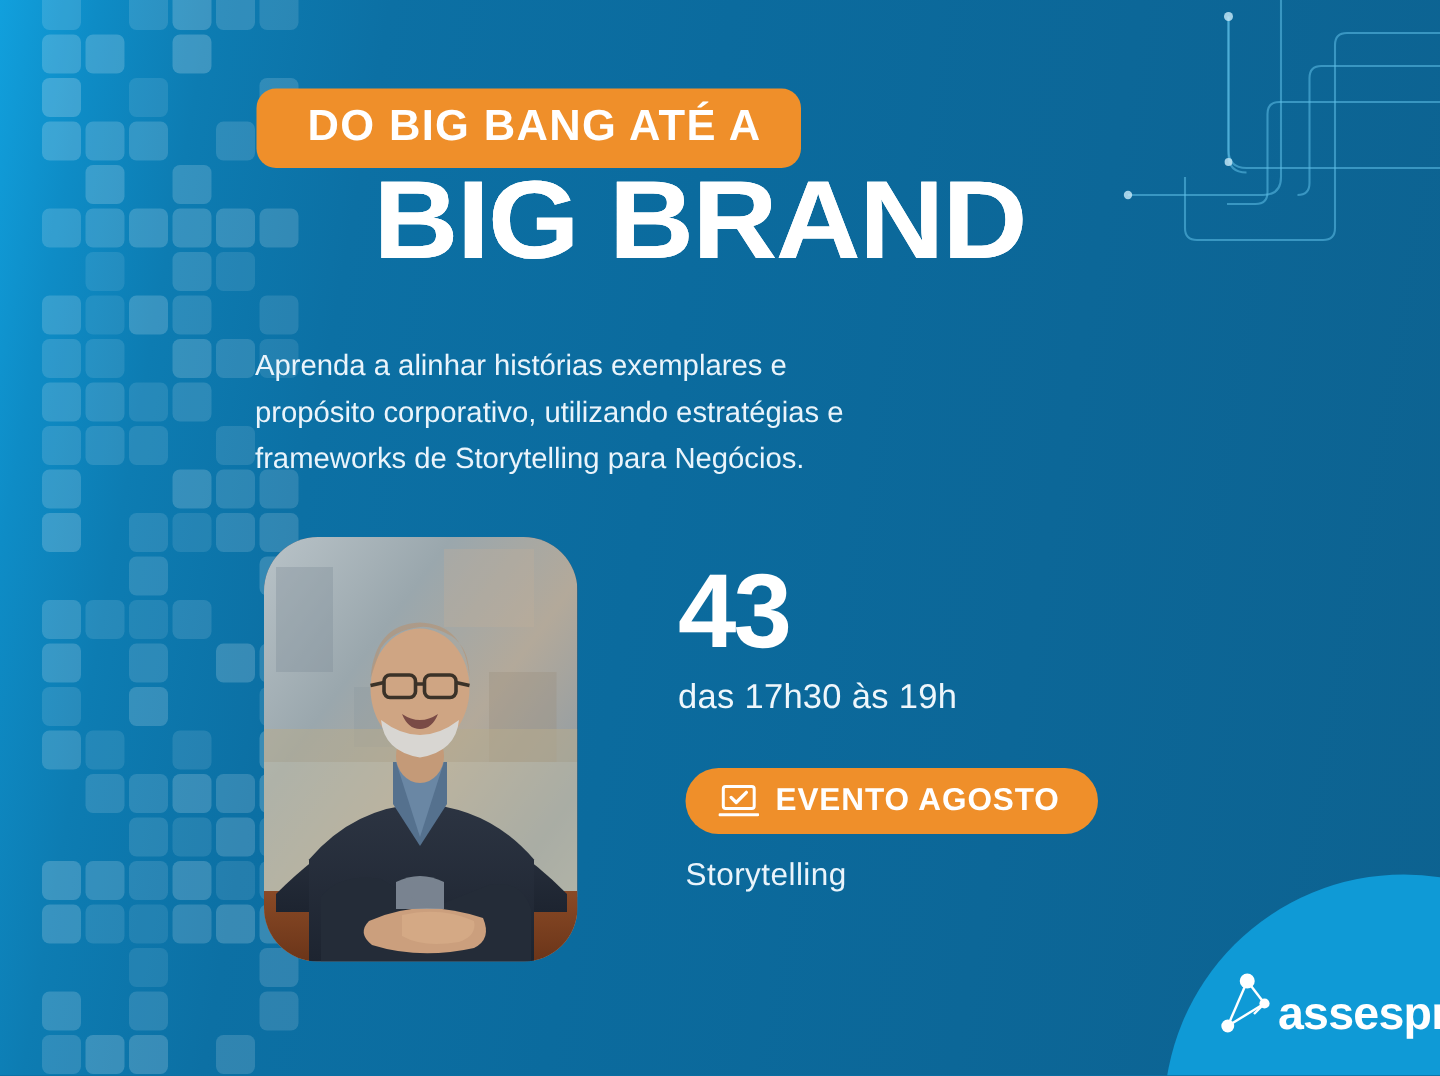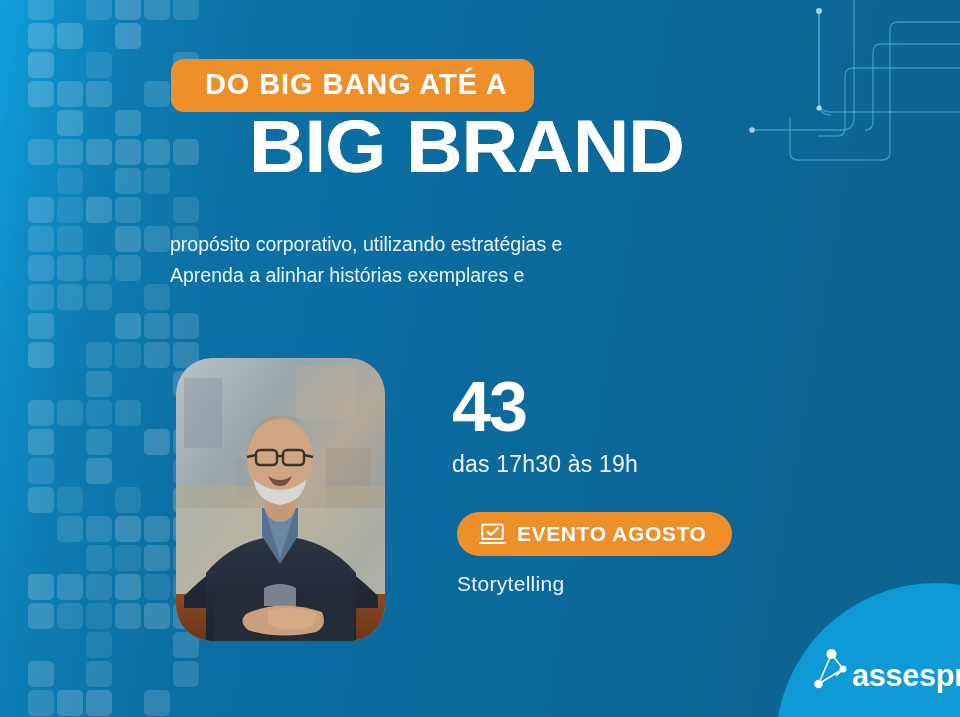--- a/index.html
+++ b/index.html
@@ -238,22 +238,23 @@
   </svg>
 
   <div id="circle"></div>
 
   <div id="tag">
     <span>DO BIG BANG ATÉ A</span>
   </div>
   <div id="bigbrand">BIG BRAND</div>
 
   <div id="desc">
+    <p>Aprenda a alinhar histórias exemplares e</p>
     <p>propósito corporativo, utilizando estratégias e</p>
-    <p>Aprenda a alinhar histórias exemplares e</p>
+    <p>frameworks de Storytelling para Negócios.</p>
   </div>
 
   <div id="photo">
     <svg viewBox="0 0 209 283" preserveAspectRatio="xMidYMid slice">
       <defs>
         <linearGradient id="wallg" x1="0" y1="0" x2="1" y2="1">
           <stop offset="0%" stop-color="#b9c3c8"></stop>
           <stop offset="30%" stop-color="#9aa7ad"></stop>
           <stop offset="55%" stop-color="#b3a99a"></stop>
           <stop offset="80%" stop-color="#8f9ca5"></stop>

